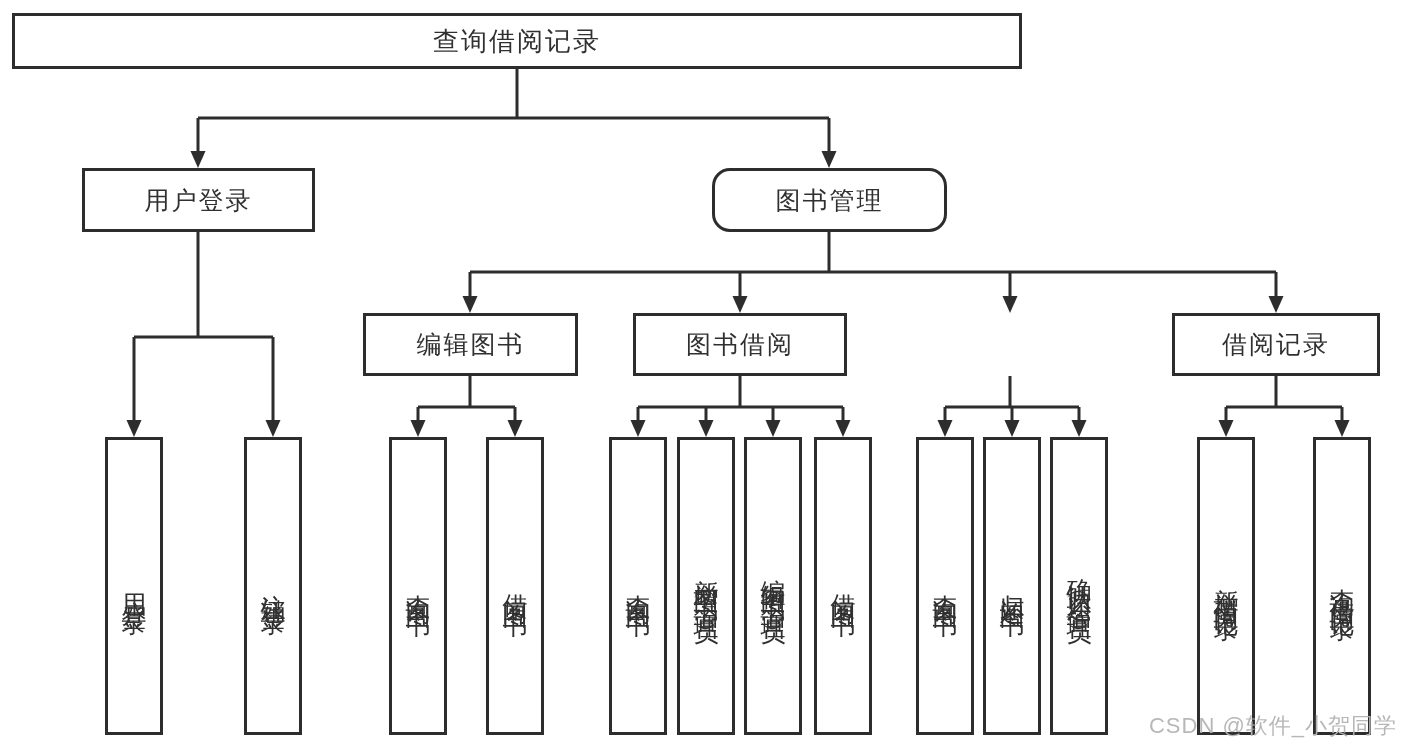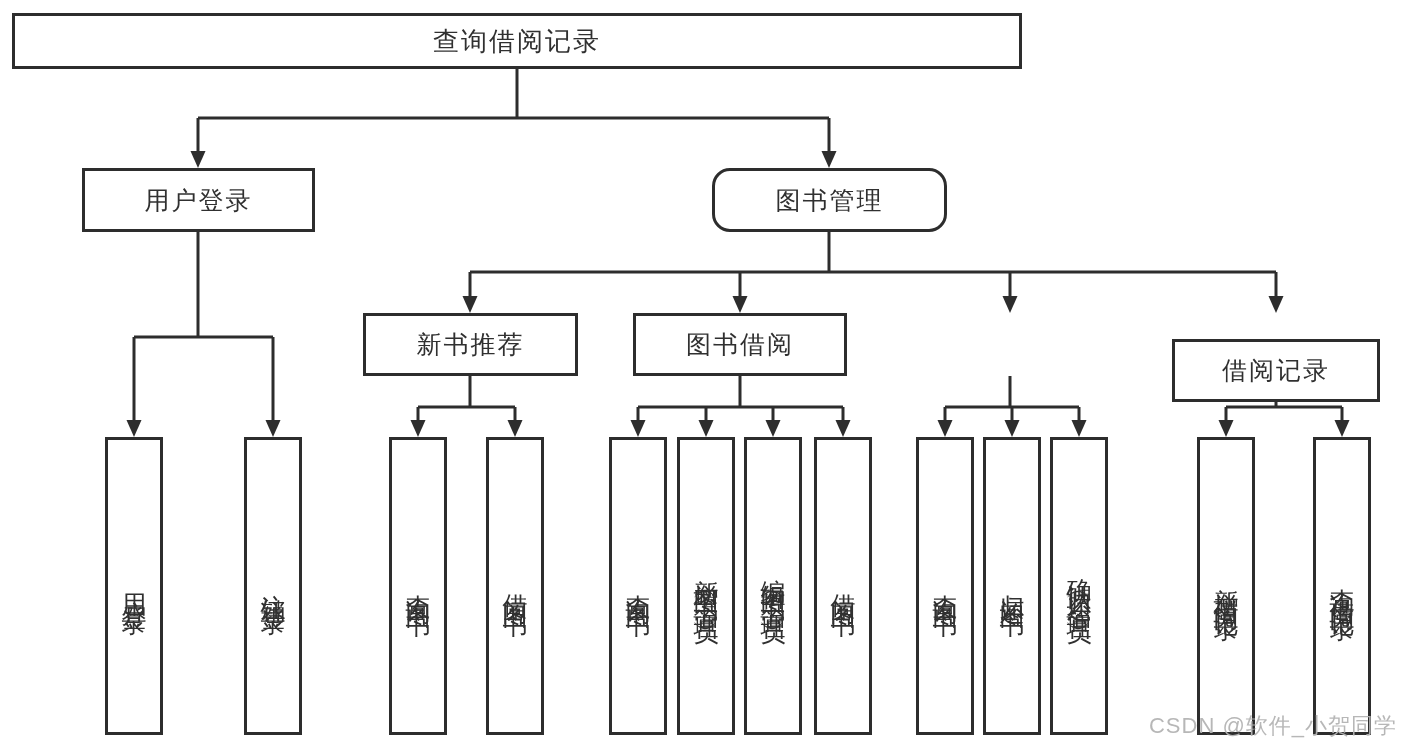--- a/index.html
+++ b/index.html
@@ -133,26 +133,26 @@
   </div>
 
   <div class="node" style="left:82px; top:168px; width:233px; height:64px;">
     <span class="hlabel">用户登录</span>
   </div>
   <div class="node" style="left:712px; top:168px; width:235px; height:64px;border-radius:18px;">
     <span class="hlabel">图书管理</span>
   </div>
 
   <div class="node" style="left:363px; top:313px; width:215px; height:63px;">
-    <span class="hlabel">新书推荐</span>
+    <span class="hlabel">编辑图书</span>
   </div>
   <div class="node" style="left:633px; top:313px; width:214px; height:63px;justify-content:center;">
     <span class="hlabel">图书借阅</span>
   </div>
-  <div class="node" style="left:1172px; top:313px; width:208px; height:63px;margin-top:26px;">
+  <div class="node" style="left:1172px; top:313px; width:208px; height:63px;">
     <span class="hlabel">借阅记录</span>
   </div>
 
   <div class="node leaf" style="left:105px; top:437px; width:58px; height:298px;">
     <span class="vlabel">用户登录</span>
   </div>
   <div class="node leaf" style="left:244px; top:437px; width:58px; height:298px;">
     <span class="vlabel">注销登录</span>
   </div>
   <div class="node leaf" style="left:389px; top:437px; width:58px; height:298px;">

